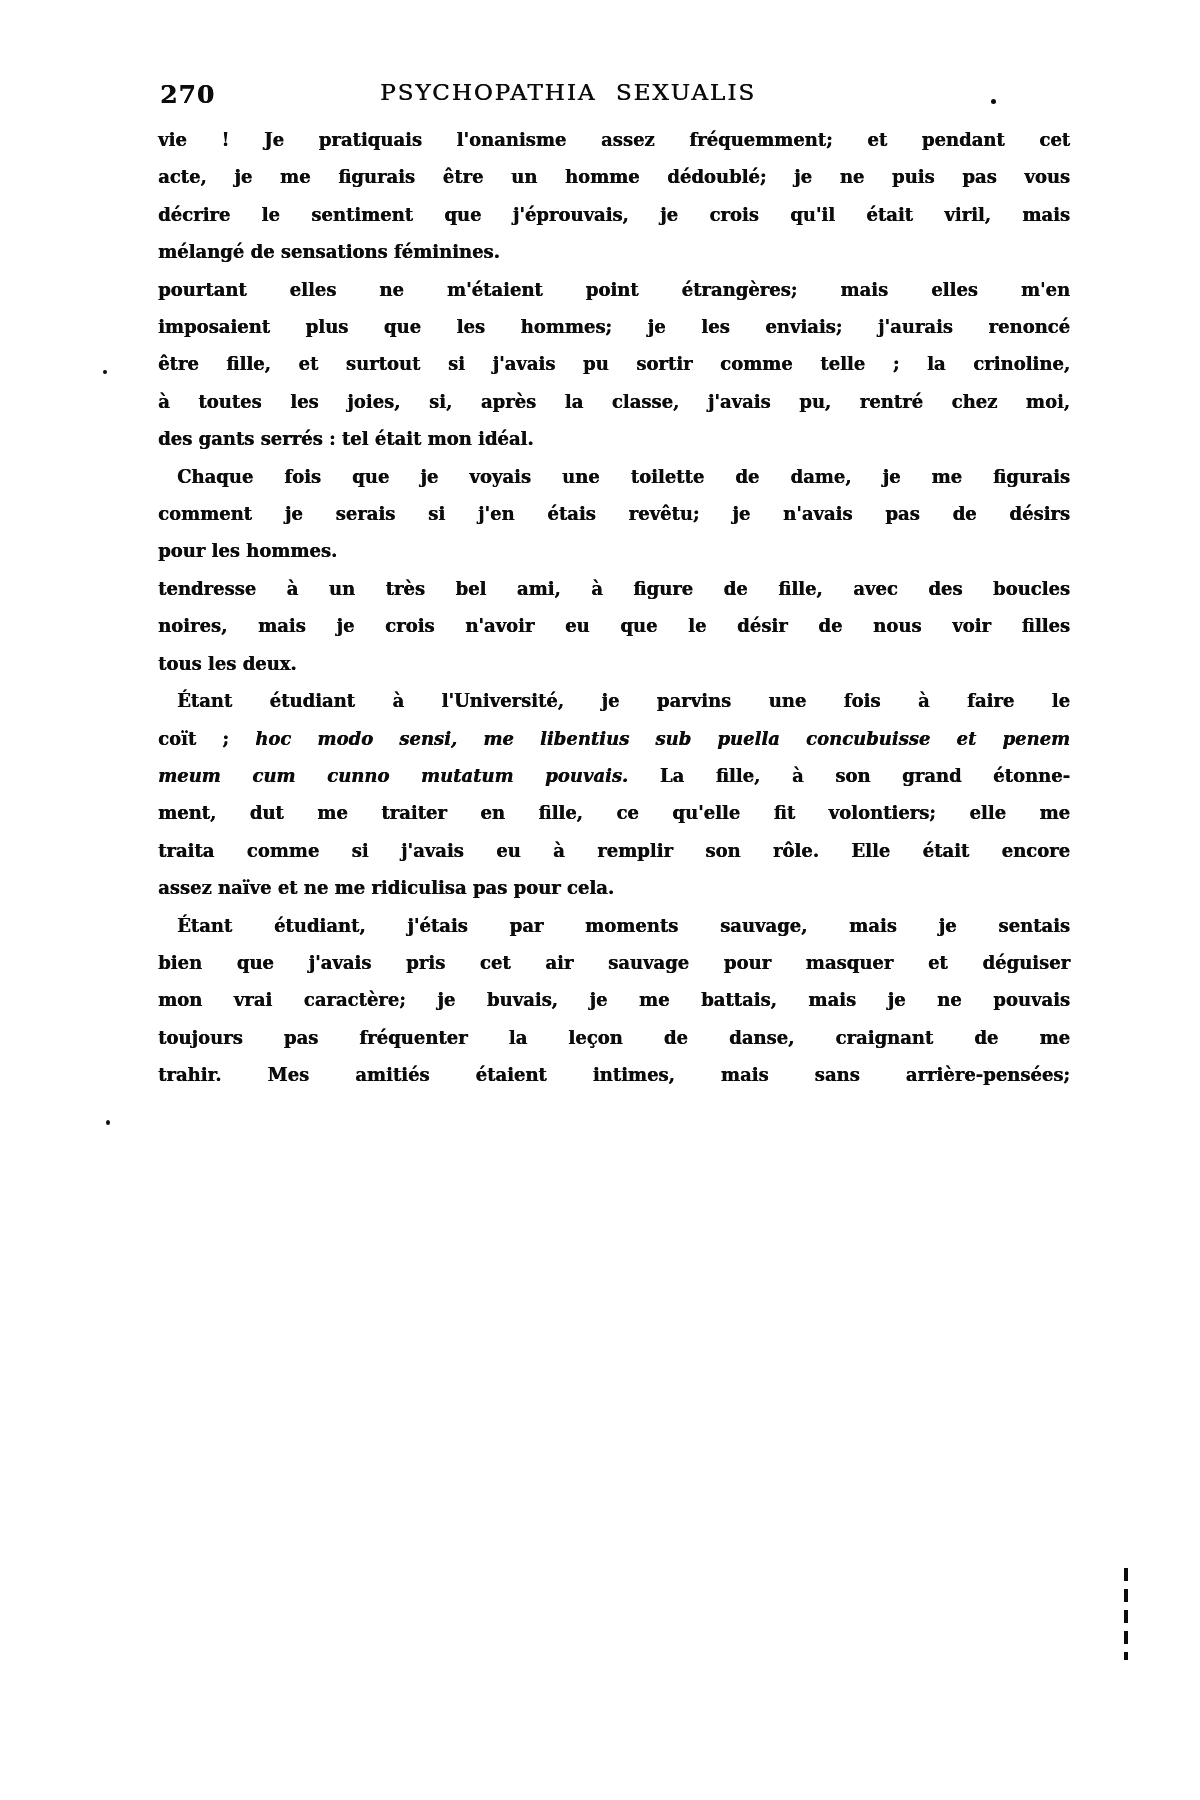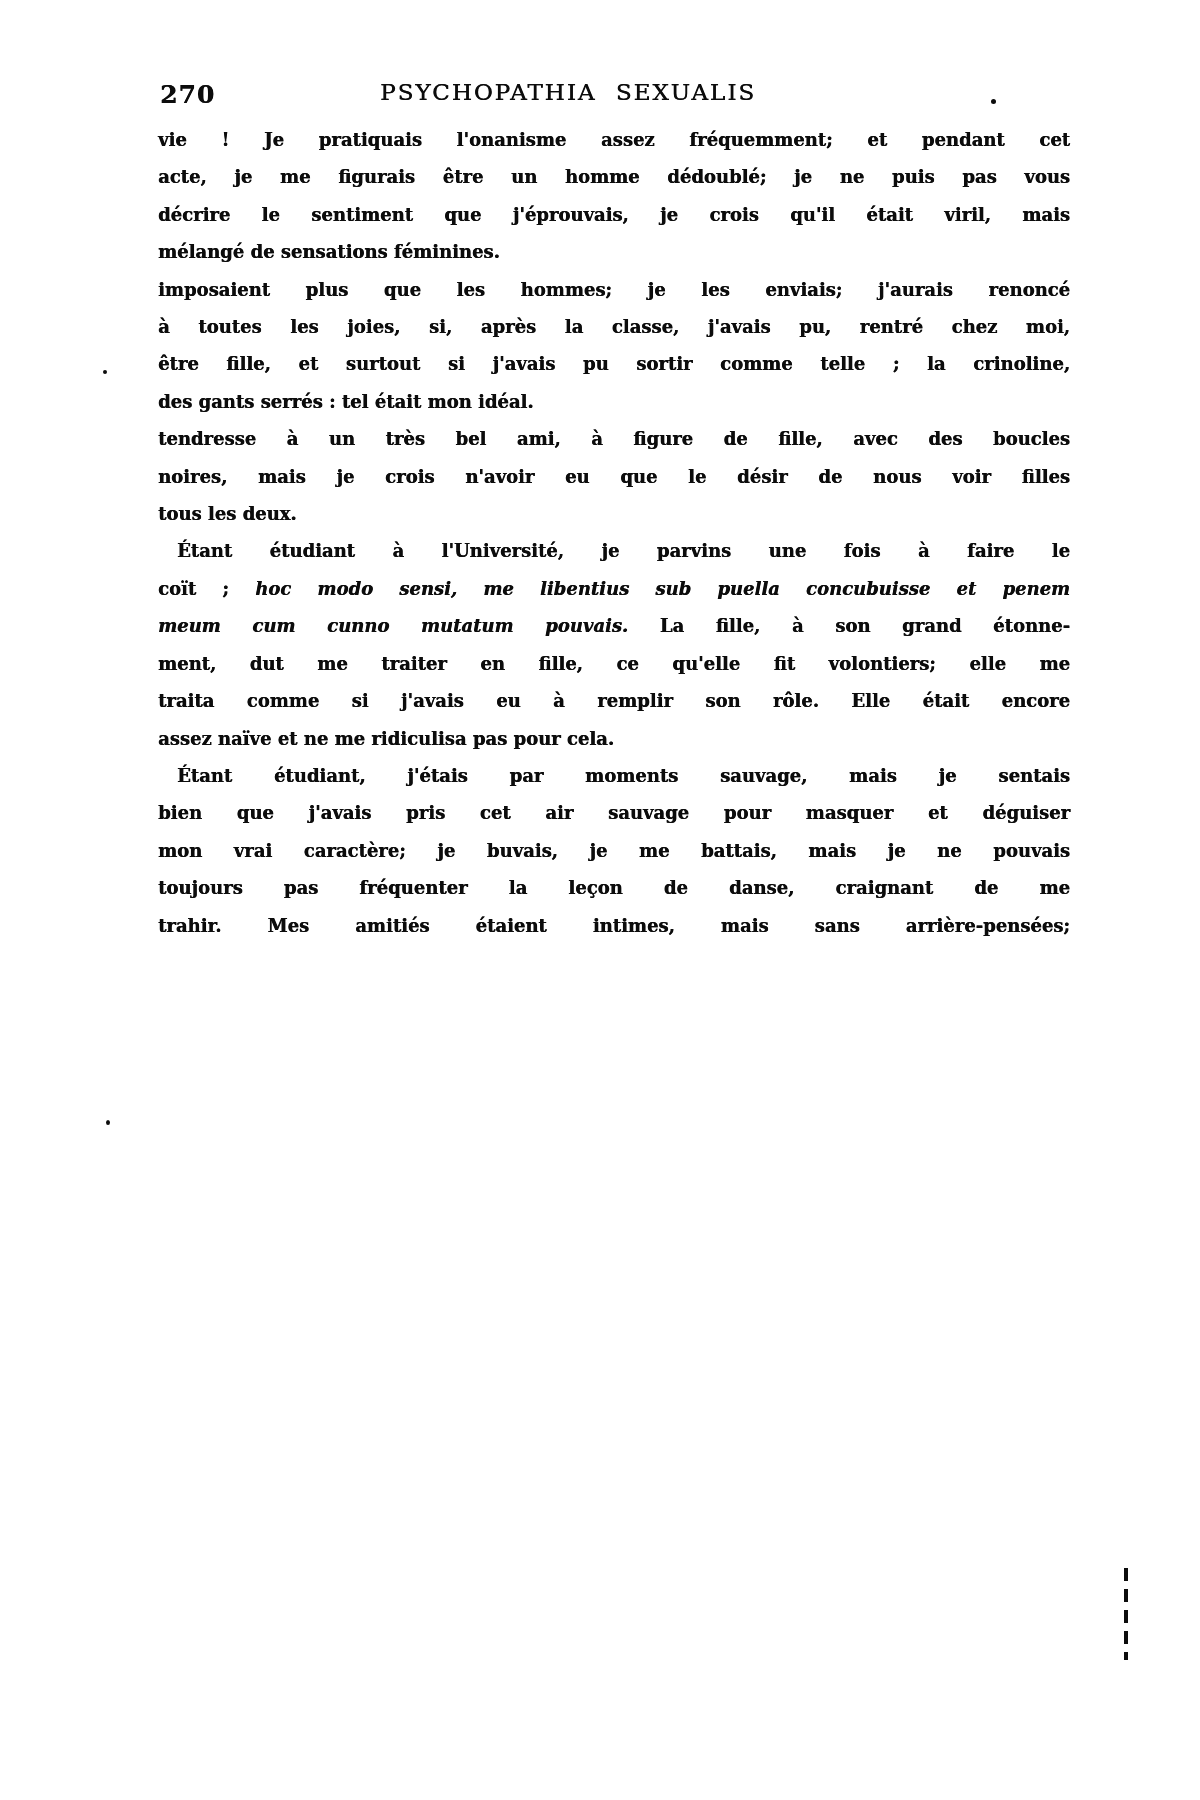--- a/index.html
+++ b/index.html
@@ -80,24 +80,30 @@
   <div class="running-title">PSYCHOPATHIA SEXUALIS</div>
 
   <div class="body-text">
       <div>
         <div class="line"><span>vie ! Je pratiquais l'onanisme assez fréquemment; et pendant cet</span></div>
         <div class="line"><span>acte, je me figurais être un homme dédoublé; je ne puis pas vous</span></div>
         <div class="line"><span>décrire le sentiment que j'éprouvais, je crois qu'il était viril, mais</span></div>
         <div class="line endpara"><span>mélangé de sensations féminines.</span></div>
       </div>
       <div>
+        <div class="line"><span>pourtant elles ne m'étaient point étrangères; mais elles m'en</span></div>
         <div class="line"><span>imposaient plus que les hommes; je les enviais; j'aurais renoncé</span></div>
+        <div class="line"><span>être fille, et surtout si j'avais pu sortir comme telle ; la crinoline,</span></div>
         <div class="line"><span>à toutes les joies, si, après la classe, j'avais pu, rentré chez moi,</span></div>
-        <div class="line"><span>être fille, et surtout si j'avais pu sortir comme telle ; la crinoline,</span></div>
         <div class="line endpara"><span>des gants serrés : tel était mon idéal.</span></div>
+      </div>
+      <div>
+        <div class="line indent"><span>Chaque fois que je voyais une toilette de dame, je me figurais</span></div>
+        <div class="line"><span>comment je serais si j'en étais revêtu; je n'avais pas de désirs</span></div>
+        <div class="line endpara"><span>pour les hommes.</span></div>
       </div>
       <div>
         <div class="line"><span>tendresse à un très bel ami, à figure de fille, avec des boucles</span></div>
         <div class="line"><span>noires, mais je crois n'avoir eu que le désir de nous voir filles</span></div>
         <div class="line endpara"><span>tous les deux.</span></div>
       </div>
       <div>
         <div class="line indent"><span>Étant étudiant à l'Université, je parvins une fois à faire le</span></div>
         <div class="line"><span>coït ; </span><i>hoc modo sensi, me libentius sub puella concubuisse et penem</i></div>
         <div class="line"><i>meum cum cunno mutatum pouvais.</i><span> La fille, à son grand étonne-</span></div>

